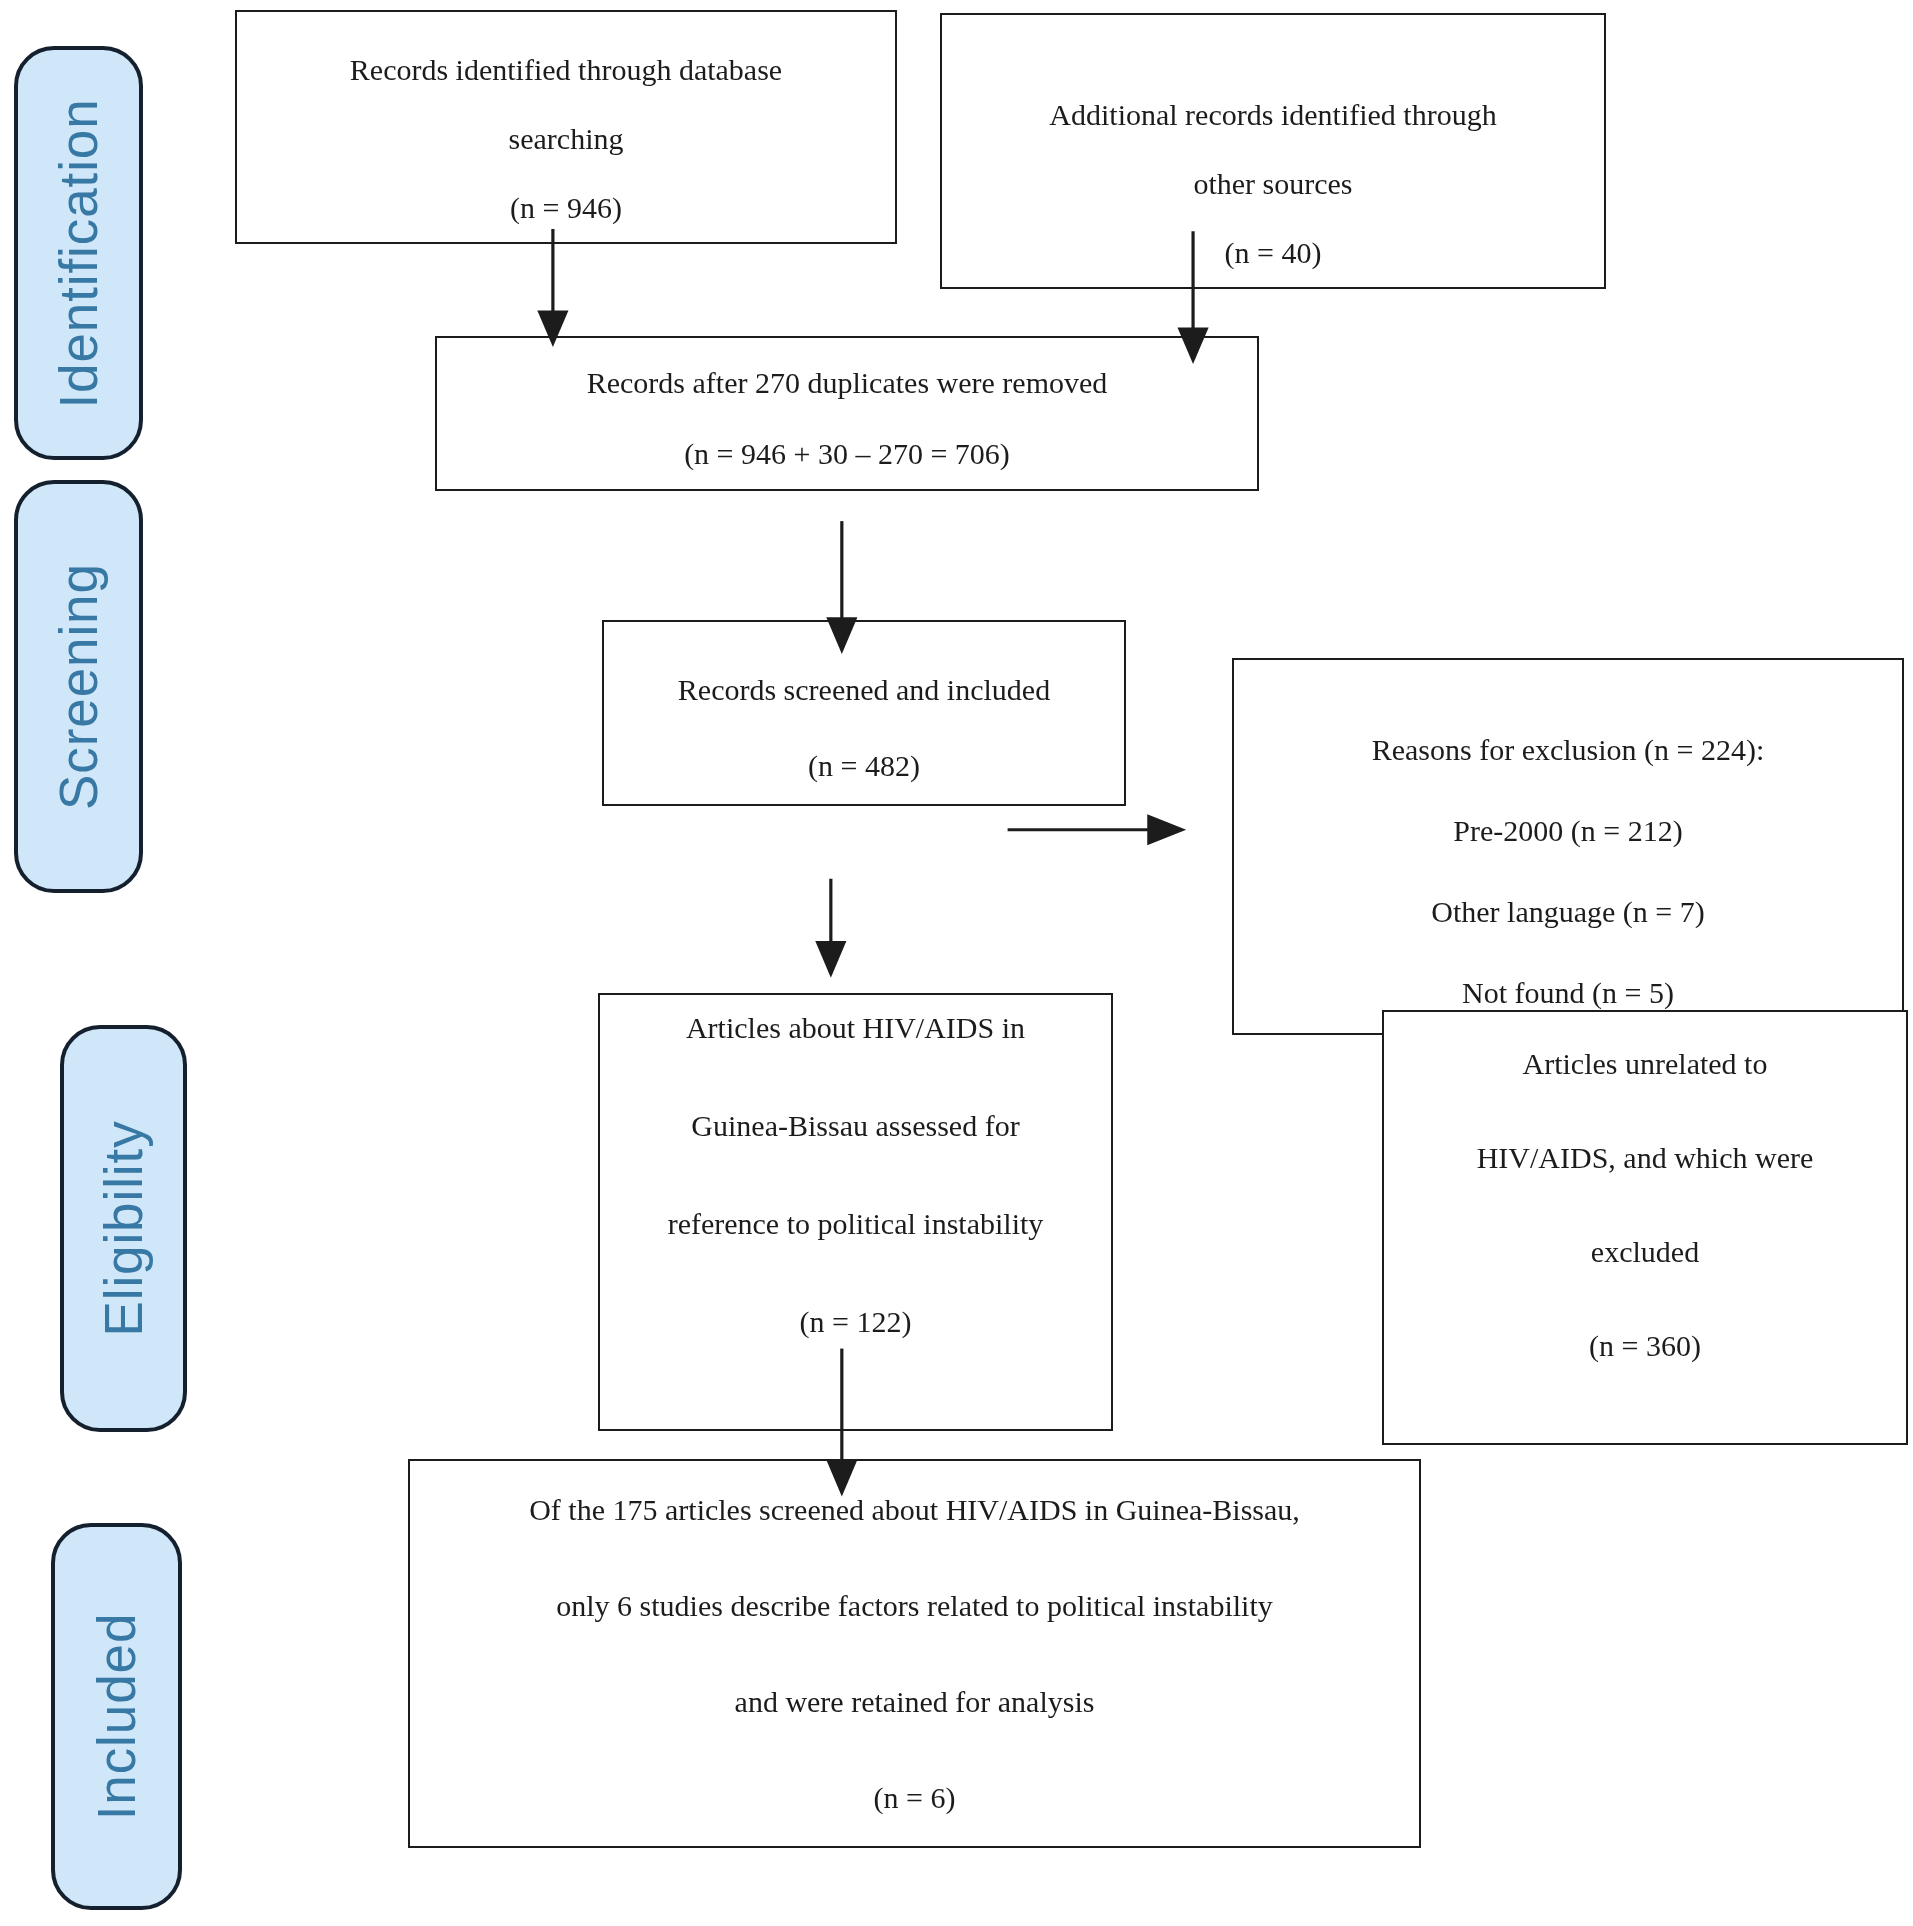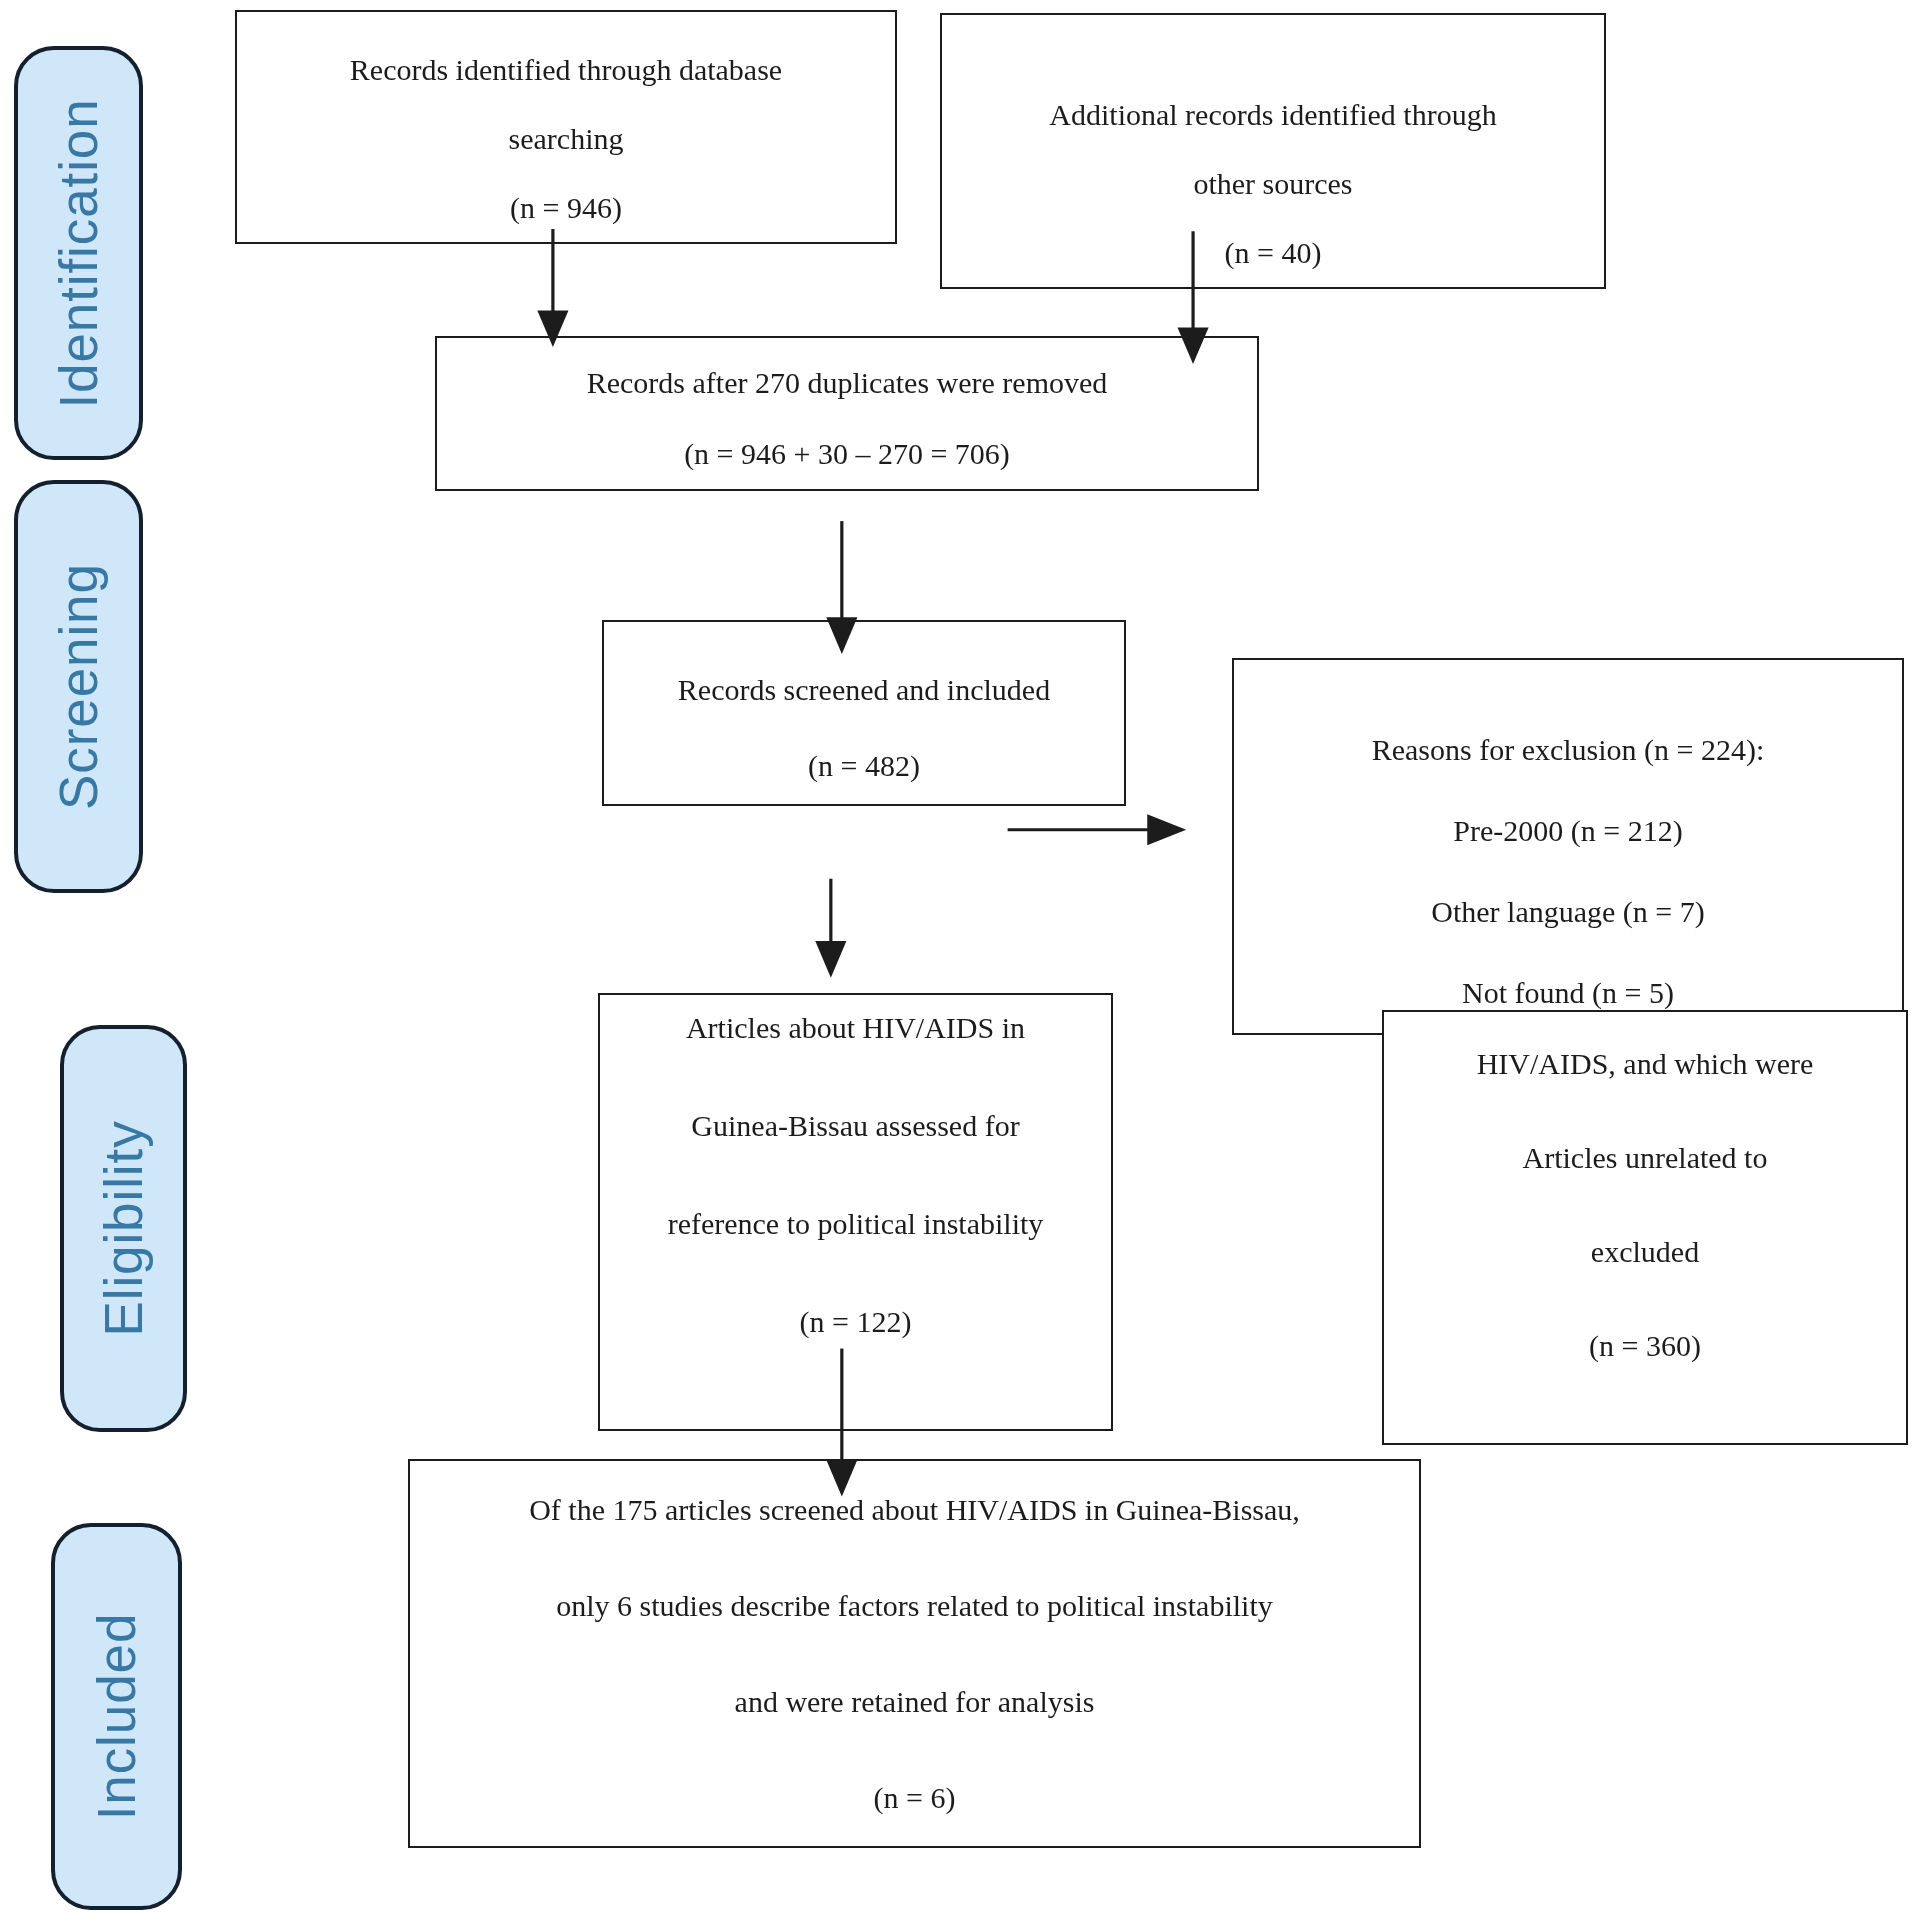--- a/index.html
+++ b/index.html
@@ -119,22 +119,22 @@
   </div>
 
   <div class="flowbox" id="box-eligibility">
     <div class="ln">Articles about HIV/AIDS in</div>
     <div class="ln">Guinea-Bissau assessed for</div>
     <div class="ln">reference to political instability</div>
     <div class="ln">(n = 122)</div>
   </div>
 
   <div class="flowbox" id="box-unrelated">
+    <div class="ln">Articles unrelated to</div>
     <div class="ln">HIV/AIDS, and which were</div>
-    <div class="ln">Articles unrelated to</div>
     <div class="ln">excluded</div>
     <div class="ln">(n = 360)</div>
   </div>
 
   <div class="flowbox" id="box-included">
     <div class="ln">Of the 175 articles screened about HIV/AIDS in Guinea-Bissau,</div>
     <div class="ln">only 6 studies describe factors related to political instability</div>
     <div class="ln">and were retained for analysis</div>
     <div class="ln">(n = 6)</div>
   </div>

